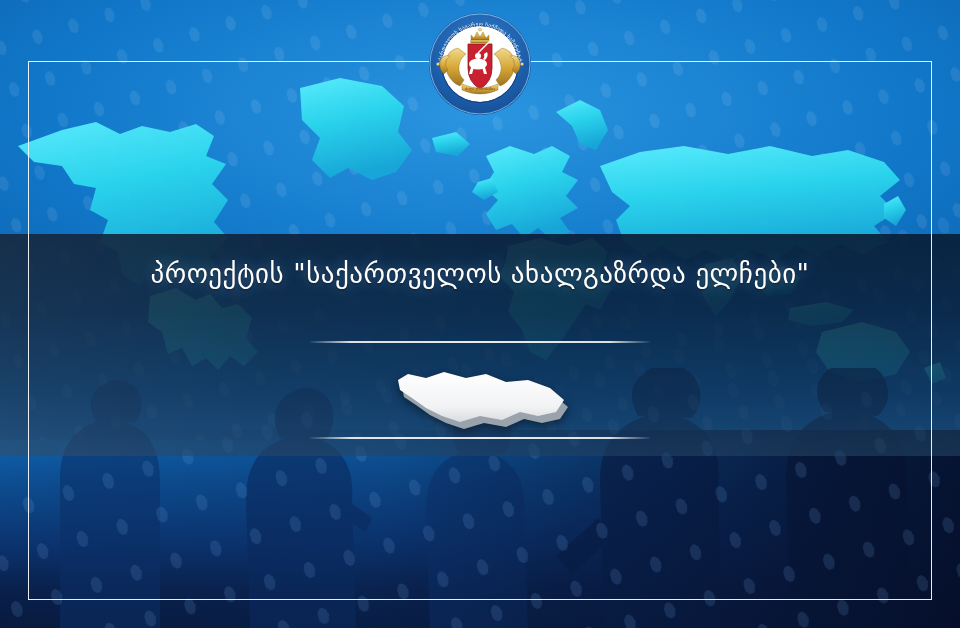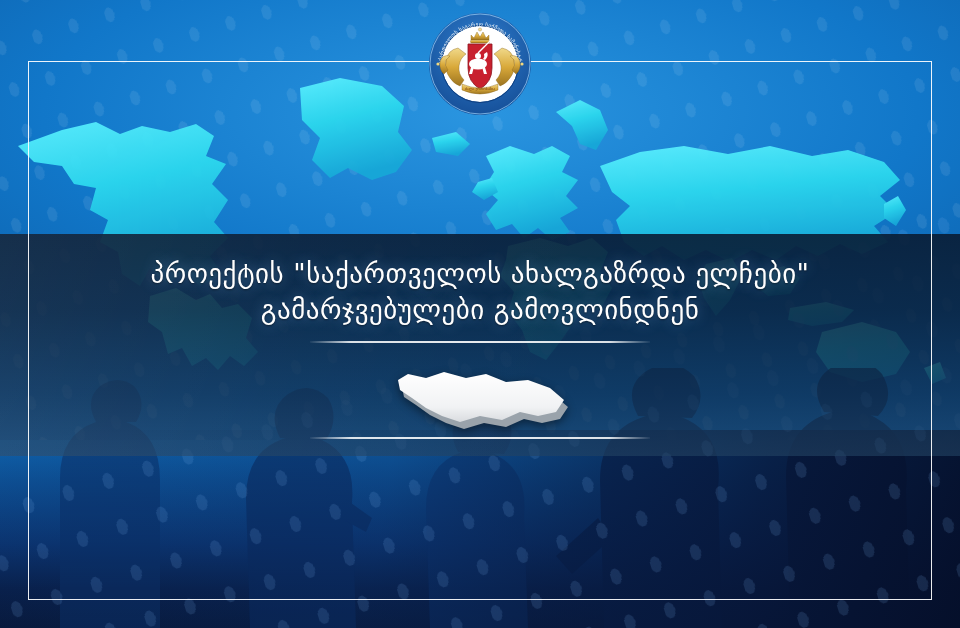--- a/index.html
+++ b/index.html
@@ -325,21 +325,20 @@
       </g>
       <path d="M57,34 L63,28" stroke="#ffffff" stroke-width="1.2"></path>
 
       <path d="M34,72 Q52,80 70,72 L70,78 Q52,86 34,78 Z" fill="url(#goldg)" stroke="#8a6418" stroke-width="0.4"></path>
       <text x="52" y="78.4" font-family="DejaVu Sans, sans-serif" font-size="3.6" fill="#6a3510" text-anchor="middle">ძალა ერთობაშია</text>
     </svg>
   </div>
 
   <div class="title-block">
     <div class="title-line">პროექტის "საქართველოს ახალგაზრდა ელჩები"</div>
-    <div class="title-line">გამარჯვებულები გამოვლინდნენ</div>
   </div>
 
   <div class="rule top"></div>
   <div class="rule bottom"></div>
 
   <div class="georgia">
     <svg viewBox="0 0 196 74" aria-hidden="true">
       <defs>
         <linearGradient id="geog" x1="0" y1="0" x2="0" y2="1">
           <stop offset="0%" stop-color="#ffffff"></stop>

